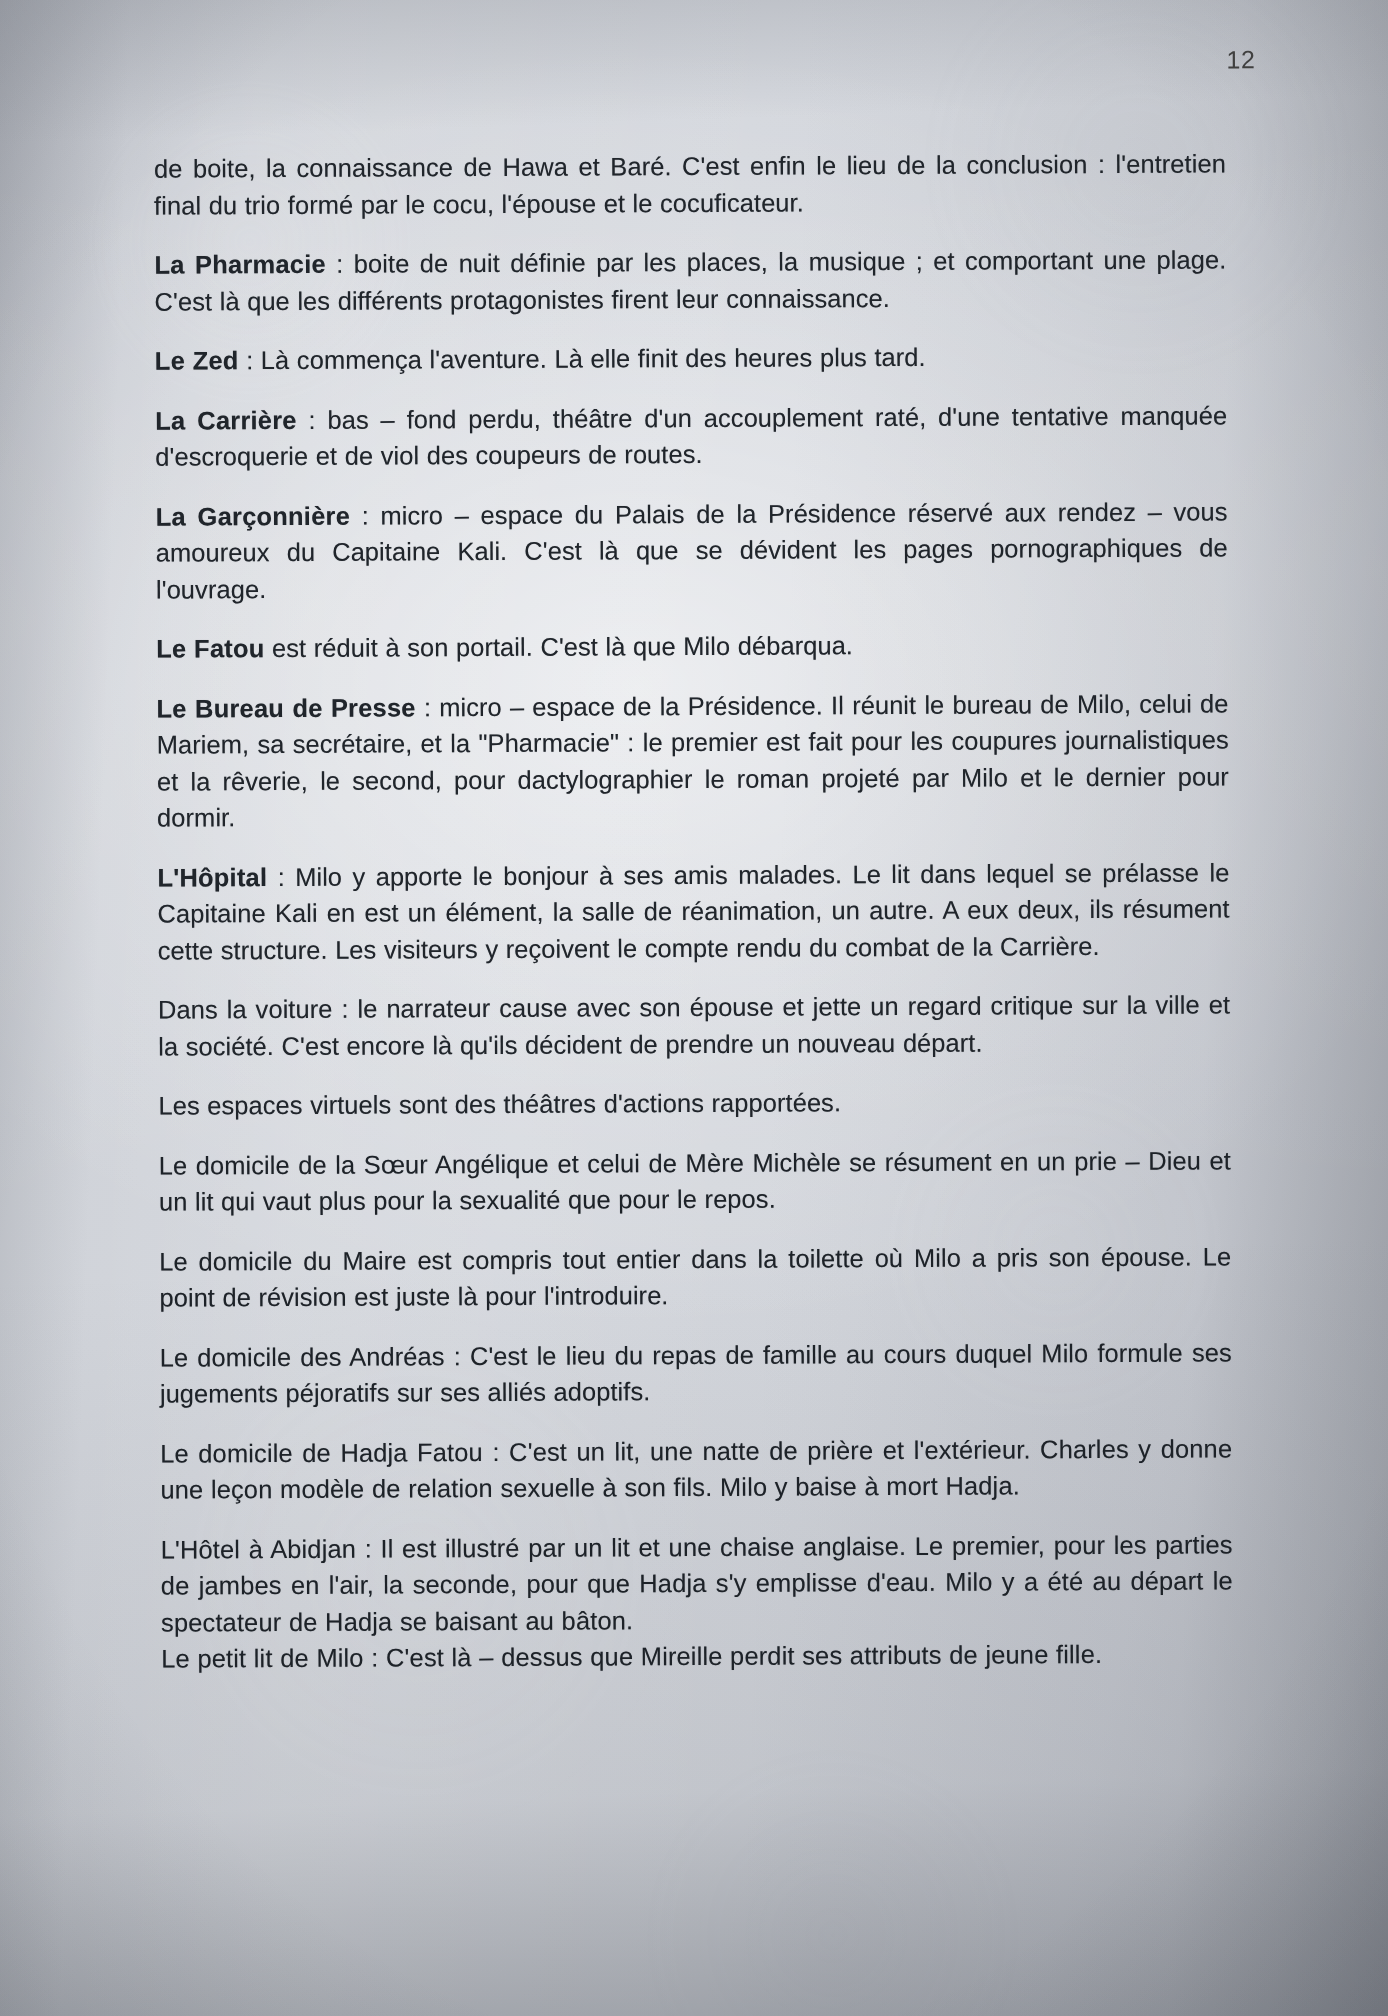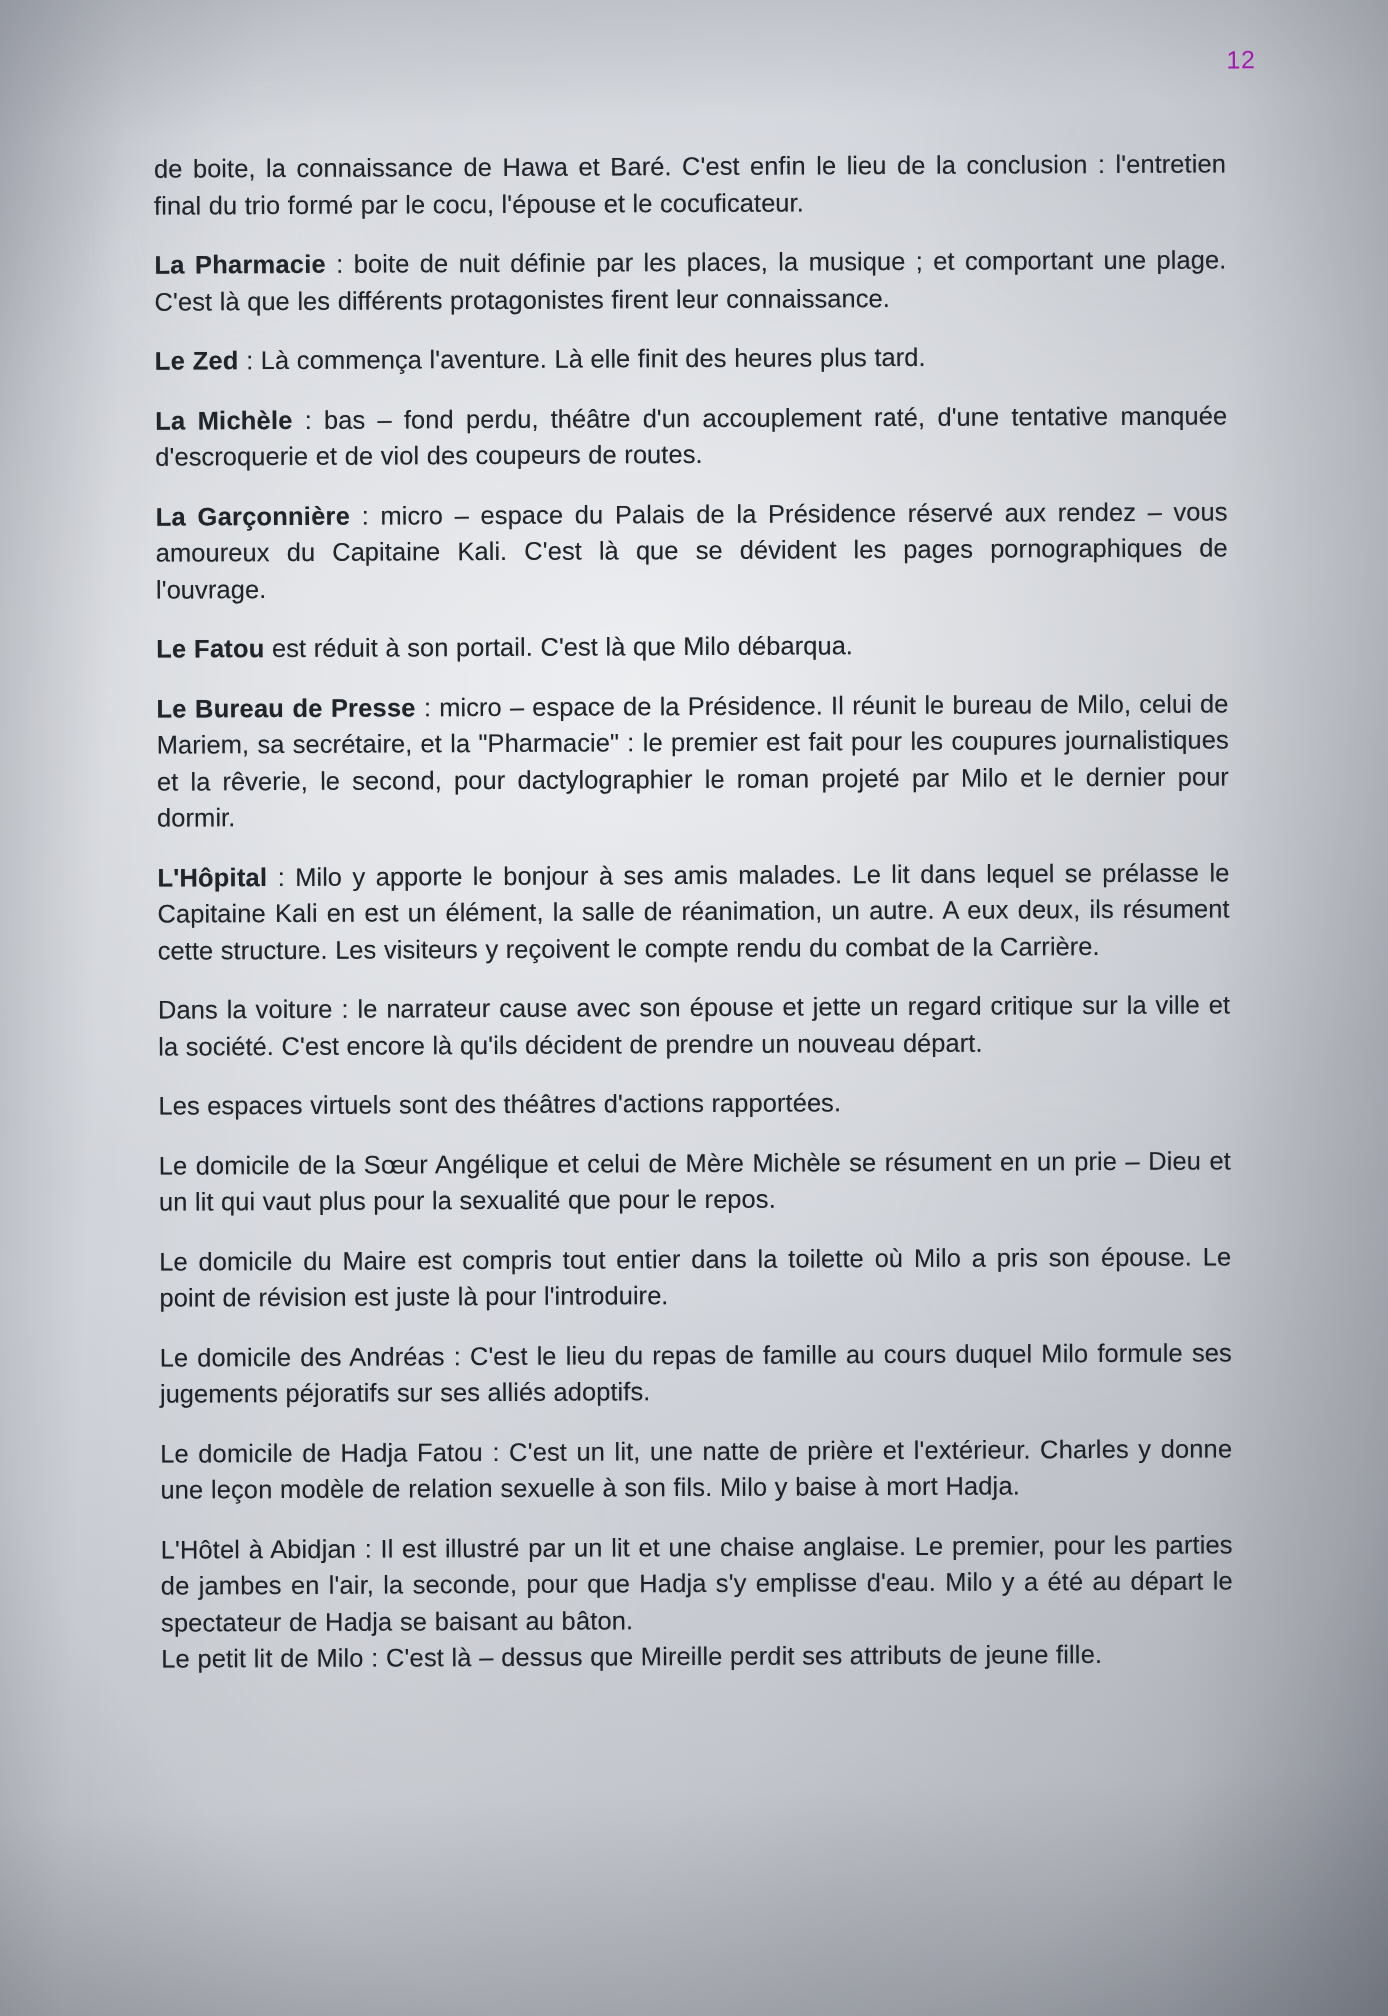--- a/index.html
+++ b/index.html
@@ -83,21 +83,21 @@
     width: 1388px;
     height: 2016px;
     transform: rotate(-0.28deg);
   }
 
   .folio {
     position: absolute;
     top: 48px;
     right: 128px;
     font-size: 25px;
-    color: #a21caf;
+    color: #404040;
     letter-spacing: .5px;
   }
 
   .body-col {
     position: absolute;
     left: 158px;
     top: 148px;
     width: 1072px;
   }
 
@@ -137,21 +137,21 @@
     <div class="folio">12</div>
 
     <div class="body-col">
 
       <p class="para"><span>de boite, la connaissance de Hawa et Baré. C'est enfin le lieu de la conclusion : l'entretien final du trio formé par le cocu, l'épouse et le cocuficateur.</span></p>
 
       <p class="para"><b>La Pharmacie</b><span> : boite de nuit définie par les places, la musique ; et  comportant une plage. C'est là que les différents protagonistes firent leur connaissance.</span></p>
 
       <p class="para"><b>Le Zed</b><span> : Là commença l'aventure. Là elle finit des heures plus tard.</span></p>
 
-      <p class="para"><b>La Michèle</b><span> : bas – fond perdu, théâtre d'un accouplement raté, d'une tentative manquée d'escroquerie et de viol des coupeurs de routes.</span></p>
+      <p class="para"><b>La Carrière</b><span> : bas – fond perdu, théâtre d'un accouplement raté, d'une tentative manquée d'escroquerie et de viol des coupeurs de routes.</span></p>
 
       <p class="para"><b>La Garçonnière</b><span> : micro – espace du Palais de la Présidence réservé aux rendez – vous amoureux du Capitaine Kali. C'est là que se dévident les pages pornographiques de l'ouvrage.</span></p>
 
       <p class="para"><b>Le Fatou</b><span> est réduit à son portail. C'est là que Milo débarqua.</span></p>
 
       <p class="para"><b>Le Bureau de Presse</b><span> : micro – espace de la Présidence. Il réunit le bureau de Milo, celui de Mariem, sa secrétaire, et la "Pharmacie" : le premier est fait pour les coupures journalistiques et la rêverie, le second, pour dactylographier le roman projeté par Milo et le dernier pour dormir.</span></p>
 
       <p class="para"><b>L'Hôpital</b><span> : Milo y apporte le bonjour à ses amis malades. Le lit dans lequel se prélasse le Capitaine Kali en est un élément, la salle de réanimation, un autre. A eux deux, ils résument cette structure. Les visiteurs y reçoivent le compte rendu du combat de la Carrière.</span></p>
 
       <p class="para"><span>Dans la voiture : le narrateur cause avec son épouse et jette un regard critique sur  la ville et la société. C'est encore là qu'ils décident de prendre un nouveau départ.</span></p>

